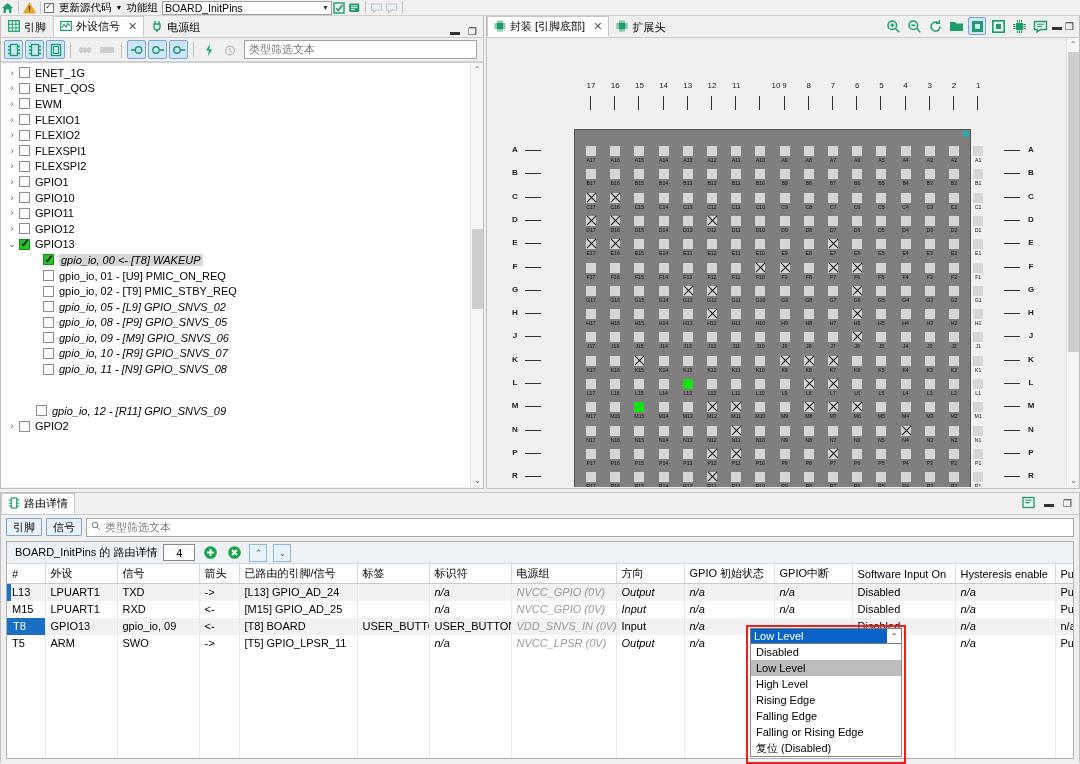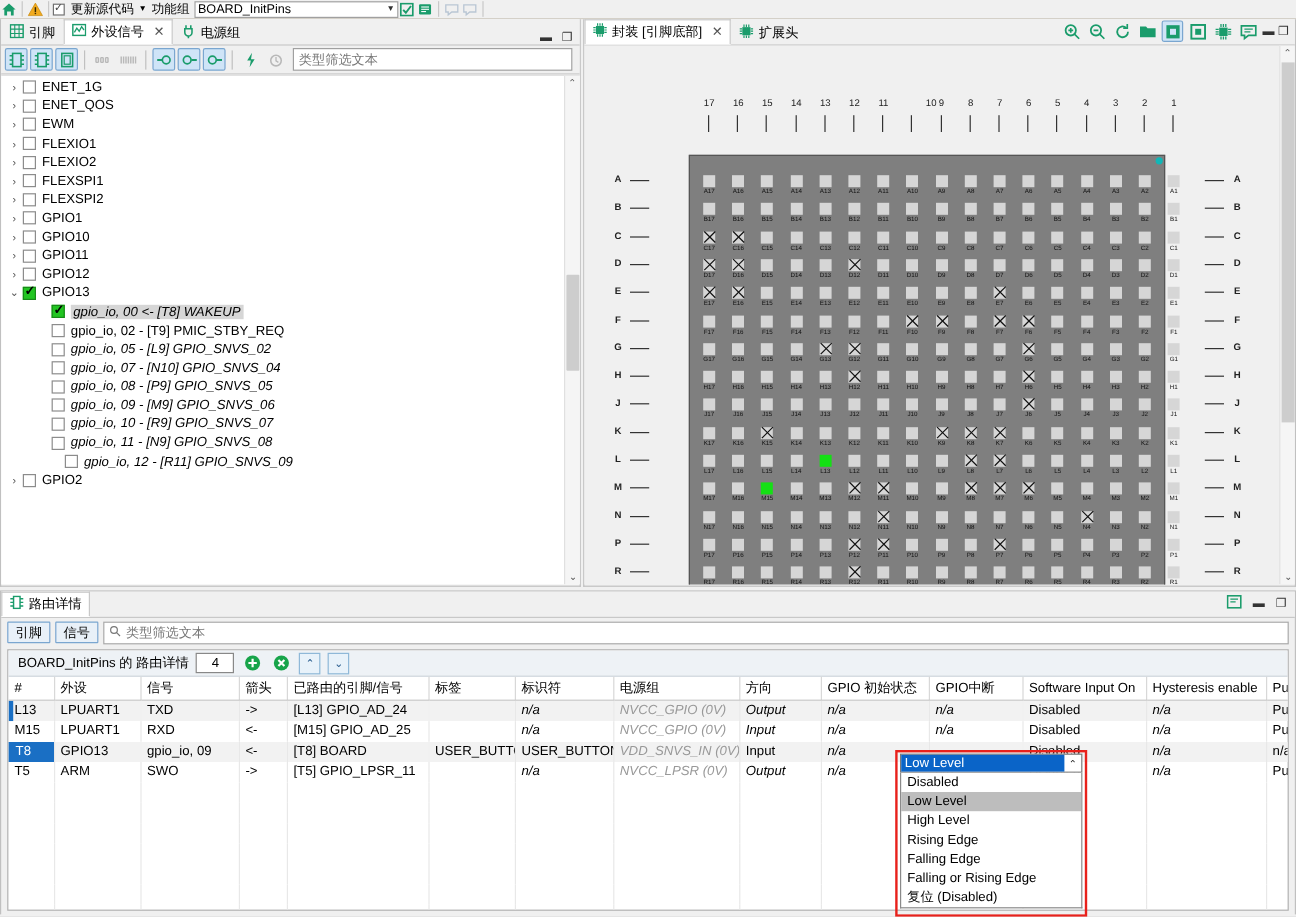--- a/index.html
+++ b/index.html
@@ -423,31 +423,31 @@
             <span class="tlabel">GPIO13</span>
           </div>
           <div class="trow selected" style="padding-left: 28px;">
             <span class="twist none">›</span>
             <span class="cbox green"></span>
             <span class="tlabel italic">gpio_io, 00 &lt;- [T8] WAKEUP</span>
           </div>
           <div class="trow" style="padding-left: 28px;">
             <span class="twist none">›</span>
             <span class="cbox"></span>
-            <span class="tlabel">gpio_io, 02 - [T9] PMIC_STBY_REQ</span>
+            <span class="tlabel">gpio_io, 01 - [U9] PMIC_ON_REQ</span>
           </div>
           <div class="trow" style="padding-left: 28px;">
             <span class="twist none">›</span>
             <span class="cbox"></span>
-            <span class="tlabel italic">gpio_io, 05 - [L9] GPIO_SNVS_02</span>
+            <span class="tlabel">gpio_io, 02 - [T9] PMIC_STBY_REQ</span>
           </div>
           <div class="trow" style="padding-left: 28px;">
             <span class="twist none">›</span>
             <span class="cbox"></span>
-            <span class="tlabel italic">gpio_io, 07 - [N10] GPIO_SNVS_04</span>
+            <span class="tlabel italic">gpio_io, 05 - [L9] GPIO_SNVS_02</span>
           </div>
           <div class="trow" style="padding-left: 28px;">
             <span class="twist none">›</span>
             <span class="cbox"></span>
             <span class="tlabel italic">gpio_io, 08 - [P9] GPIO_SNVS_05</span>
           </div>
           <div class="trow" style="padding-left: 28px;">
             <span class="twist none">›</span>
             <span class="cbox"></span>
             <span class="tlabel italic">gpio_io, 09 - [M9] GPIO_SNVS_06</span>
@@ -455,21 +455,21 @@
           <div class="trow" style="padding-left: 28px;">
             <span class="twist none">›</span>
             <span class="cbox"></span>
             <span class="tlabel italic">gpio_io, 10 - [R9] GPIO_SNVS_07</span>
           </div>
           <div class="trow" style="padding-left: 28px;">
             <span class="twist none">›</span>
             <span class="cbox"></span>
             <span class="tlabel italic">gpio_io, 11 - [N9] GPIO_SNVS_08</span>
           </div>
-          <div class="trow" style="padding-left: 39px;">
+          <div class="trow" style="padding-left: 21px; margin-top: 26px;">
             <span class="twist none">›</span>
             <span class="cbox"></span>
             <span class="tlabel italic">gpio_io, 12 - [R11] GPIO_SNVS_09</span>
           </div>
           <div class="trow" style="padding-left: 4px;">
             <span class="twist">›</span>
             <span class="cbox"></span>
             <span class="tlabel">GPIO2</span>
           </div>
         </div>

